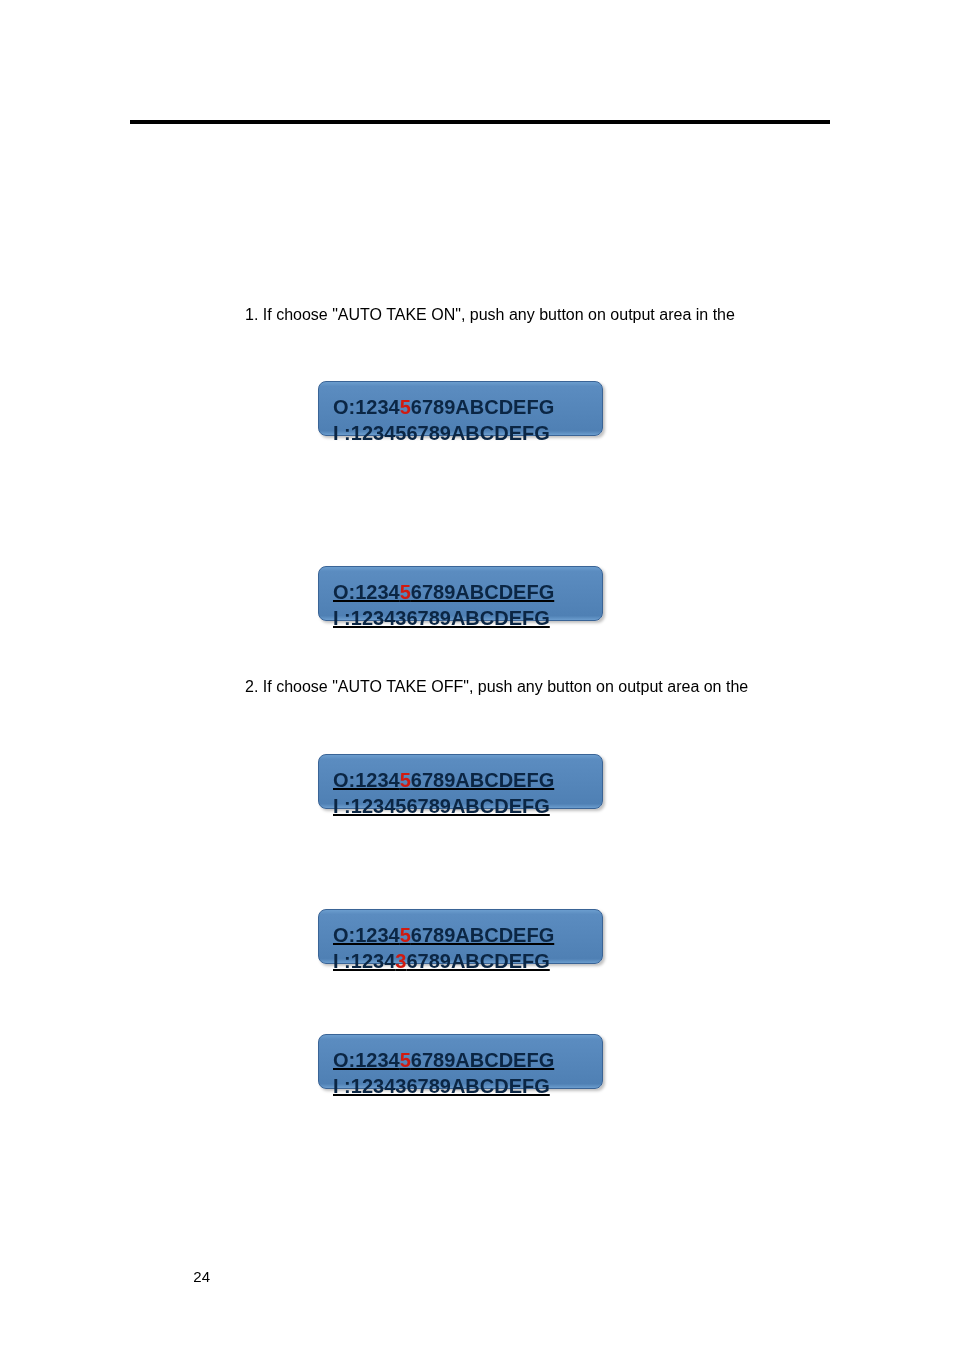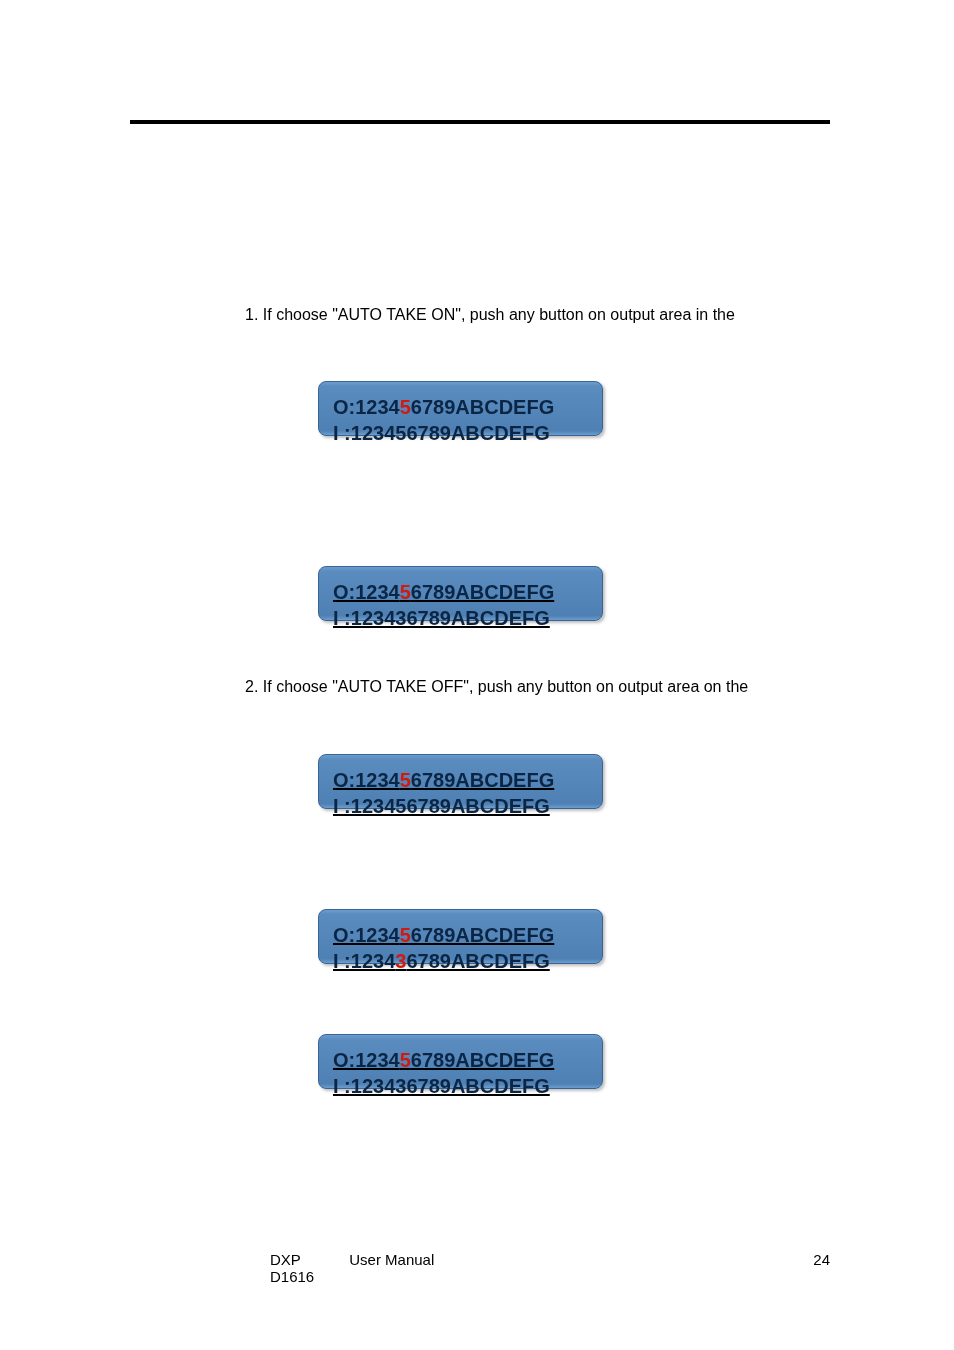--- a/index.html
+++ b/index.html
@@ -92,16 +92,14 @@
 <span>I :1234</span><span class="hl">3</span><span>6789ABCDEFG</span></div>
   </div>
 
   <div class="lcd-wrap tight">
     <div class="lcd"><span>O:1234</span><span class="hl">5</span><span>6789ABCDEFG</span>
 <span>I :123436789ABCDEFG</span><span class="hl"></span><span></span></div>
   </div>
 </div>
 
 <div class="footer">
-  <div class="f-left">DXP D1616</div>
-  <div class="f-center">User Manual</div>
   <div class="f-right">24</div>
 </div>
 
 </body></html>

